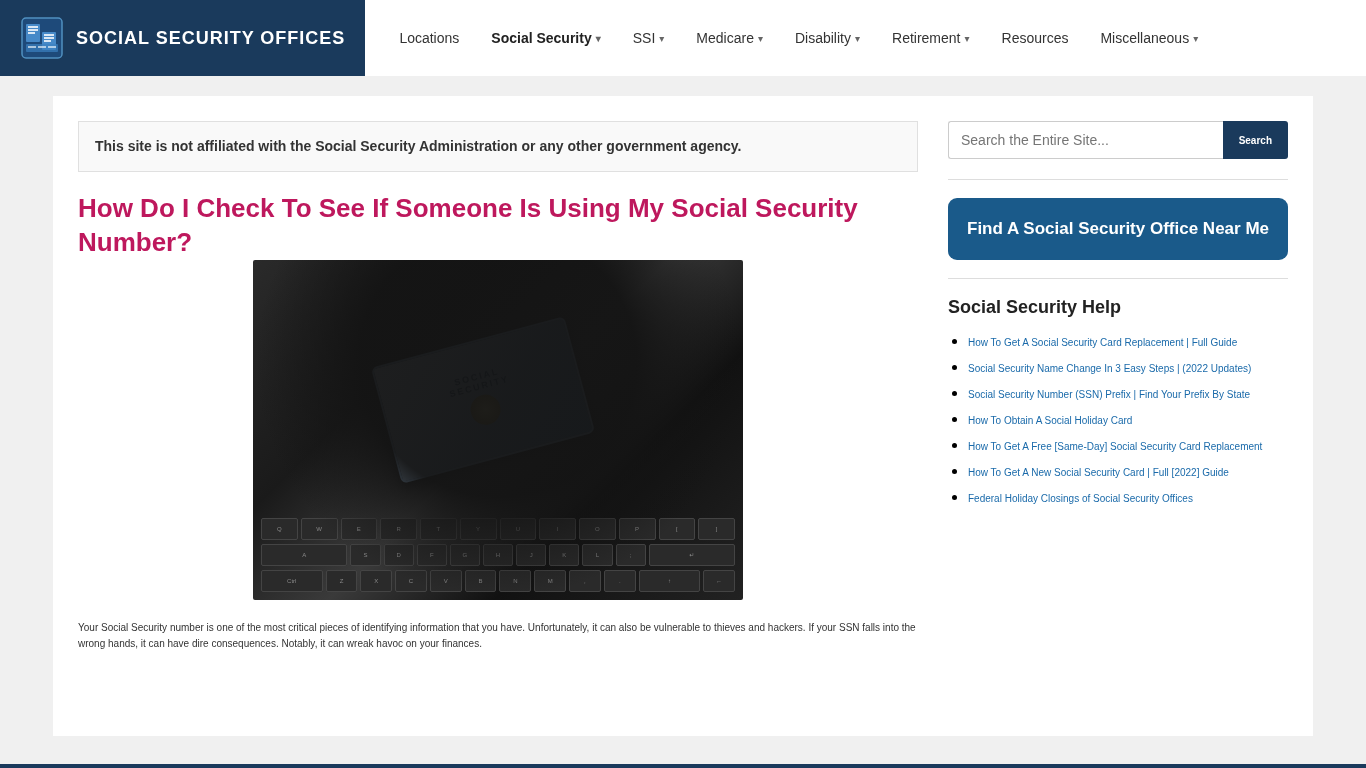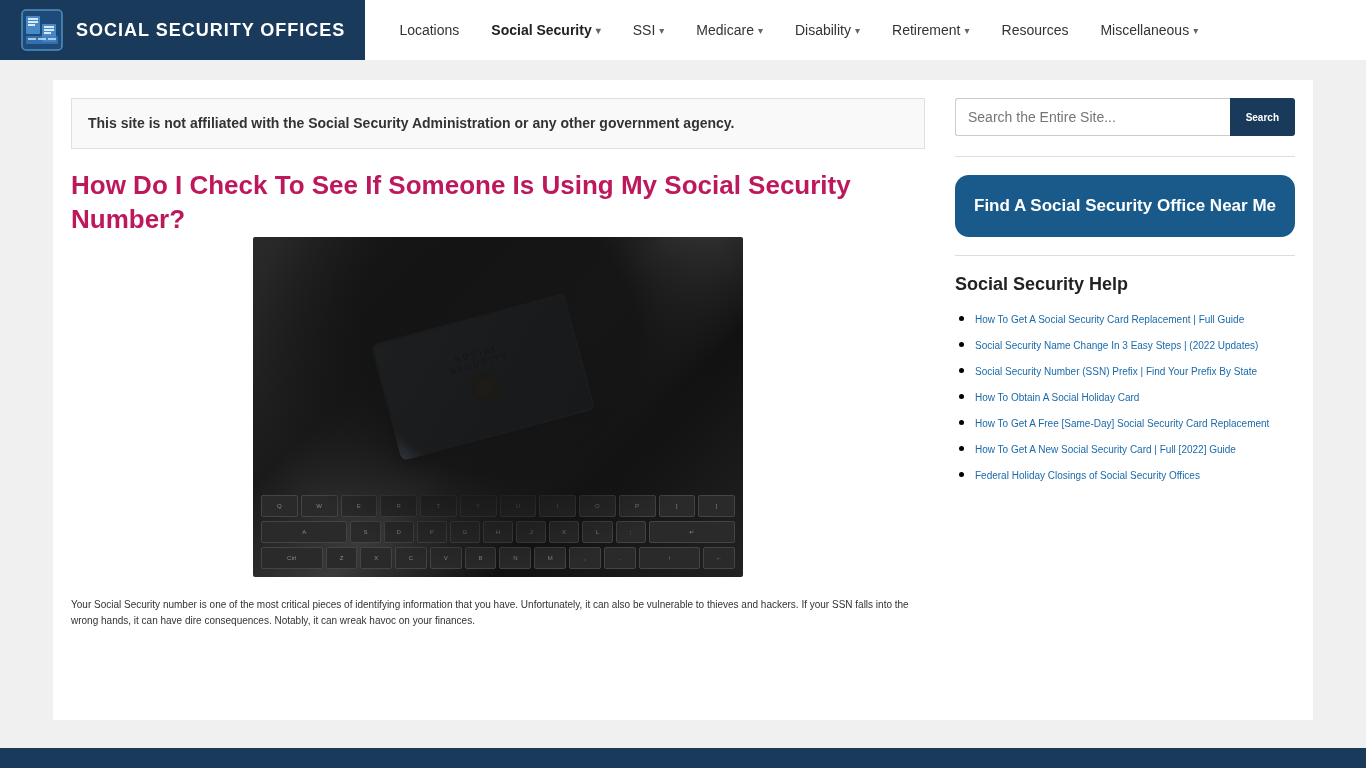--- a/index.html
+++ b/index.html
@@ -3,21 +3,21 @@
   <meta charset="utf-8">
   <style>
     * { margin: 0; padding: 0; box-sizing: border-box; }
     body { font-family: Arial, sans-serif; background-color: #1a3a5c; min-height: 768px; }
 
     
     .header {
       background-color: #1a3a5c;
       display: flex;
       align-items: stretch;
-      height: 60px;
+      height: 76px;
     }
     .logo-area {
       background-color: #1a3a5c;
       display: flex;
       align-items: center;
       padding: 0 20px;
       min-width: 320px;
       gap: 12px;
     }
     .logo-icon {
@@ -61,21 +61,21 @@
     
     .page-body {
       background-color: #f0f0f0;
       padding: 20px;
       min-height: calc(768px - 80px);
     }
     .content-wrapper {
       background-color: white;
       max-width: 1260px;
       margin: 0 auto;
-      padding: 18px;
+      padding: 25px;
       display: flex;
       gap: 30px;
       min-height: 640px;
     }
 
     
     .main-content {
       flex: 1;
       min-width: 0;
     }
@@ -221,21 +221,21 @@
     }
     .find-office-btn {
       background-color: #1a5a8a;
       color: white;
       border: none;
       padding: 20px 16px;
       width: 100%;
       font-size: 17px;
       font-weight: bold;
       cursor: pointer;
-      border-radius: 14px;
+      border-radius: 9px;
       line-height: 1.3;
       text-align: center;
       margin-bottom: 18px;
     }
     .sidebar-divider2 {
       border: none;
       border-top: 1px solid #ddd;
       margin: 0 0 18px 0;
     }
     .sidebar-section-title {

